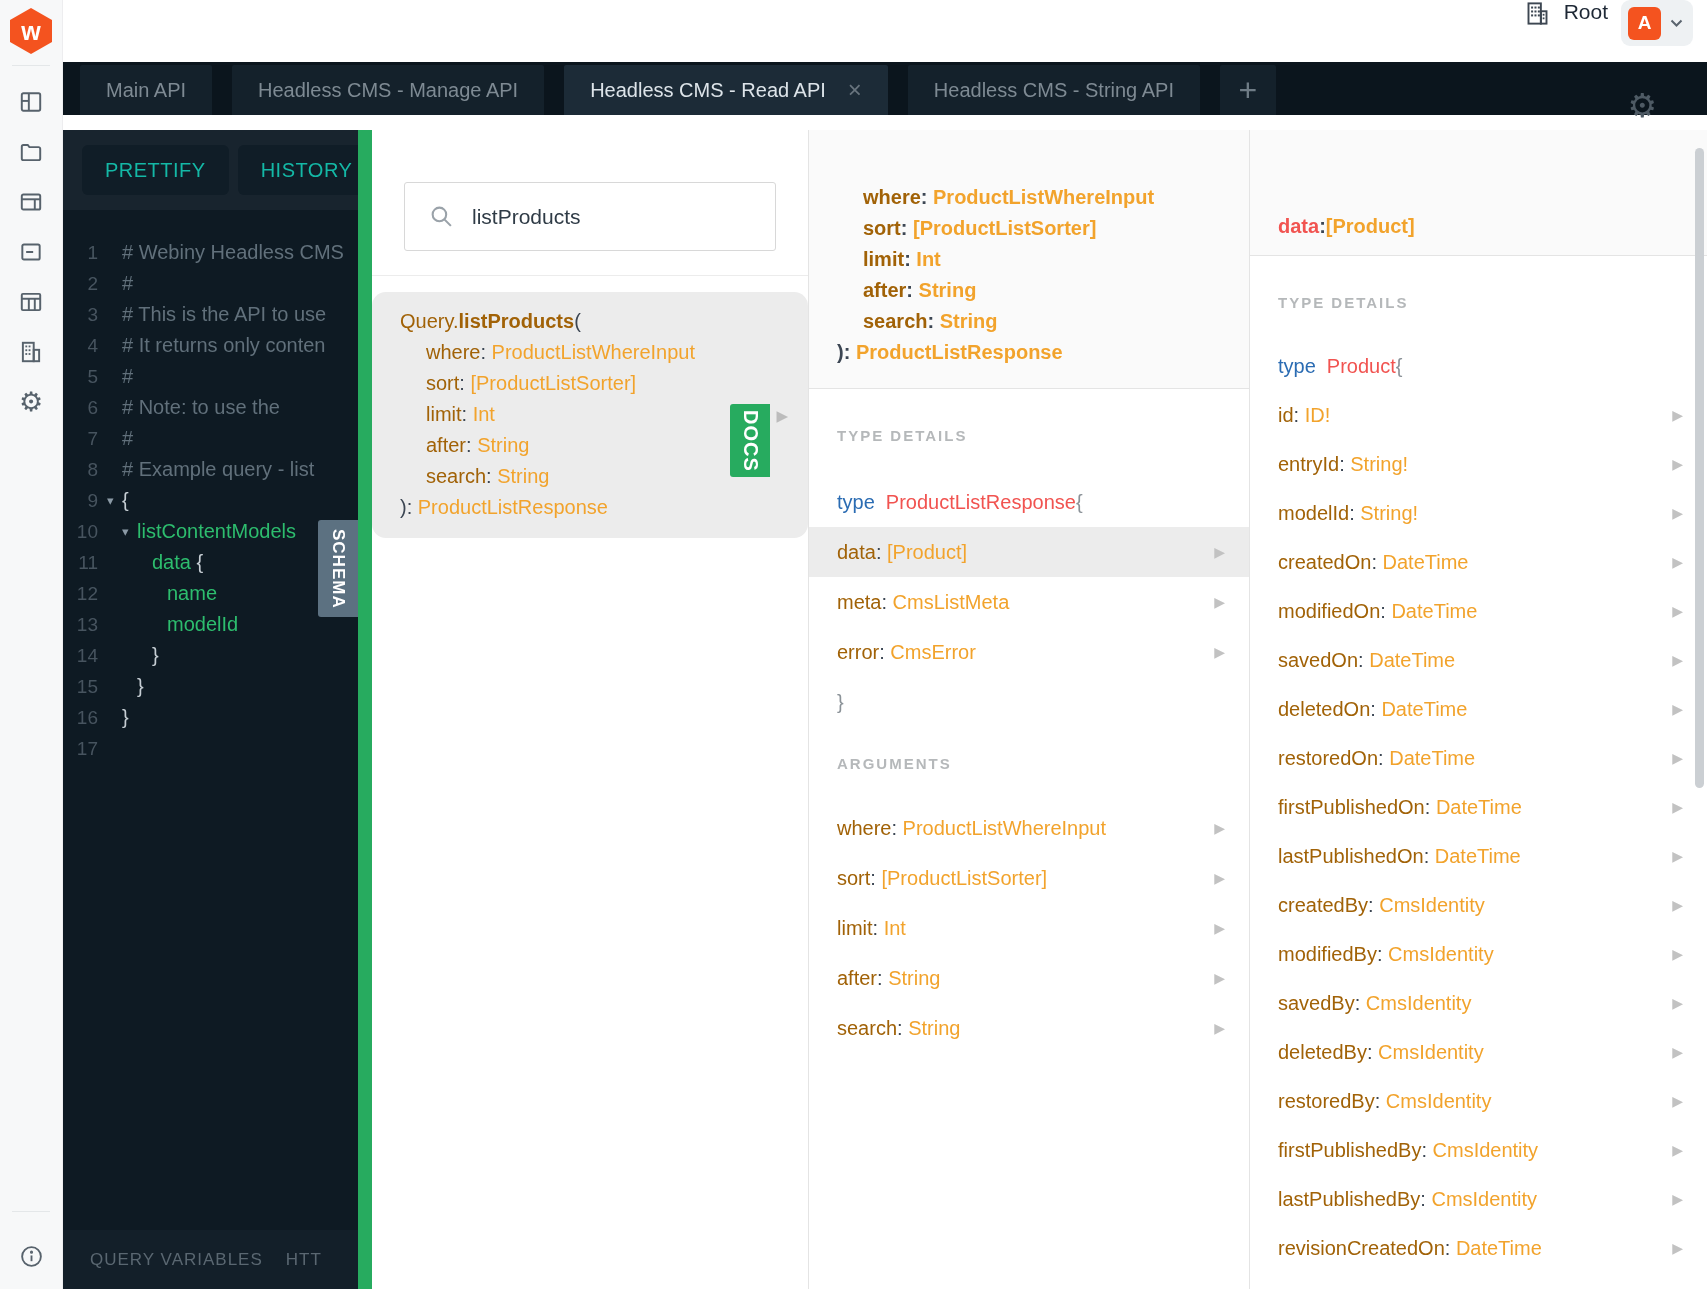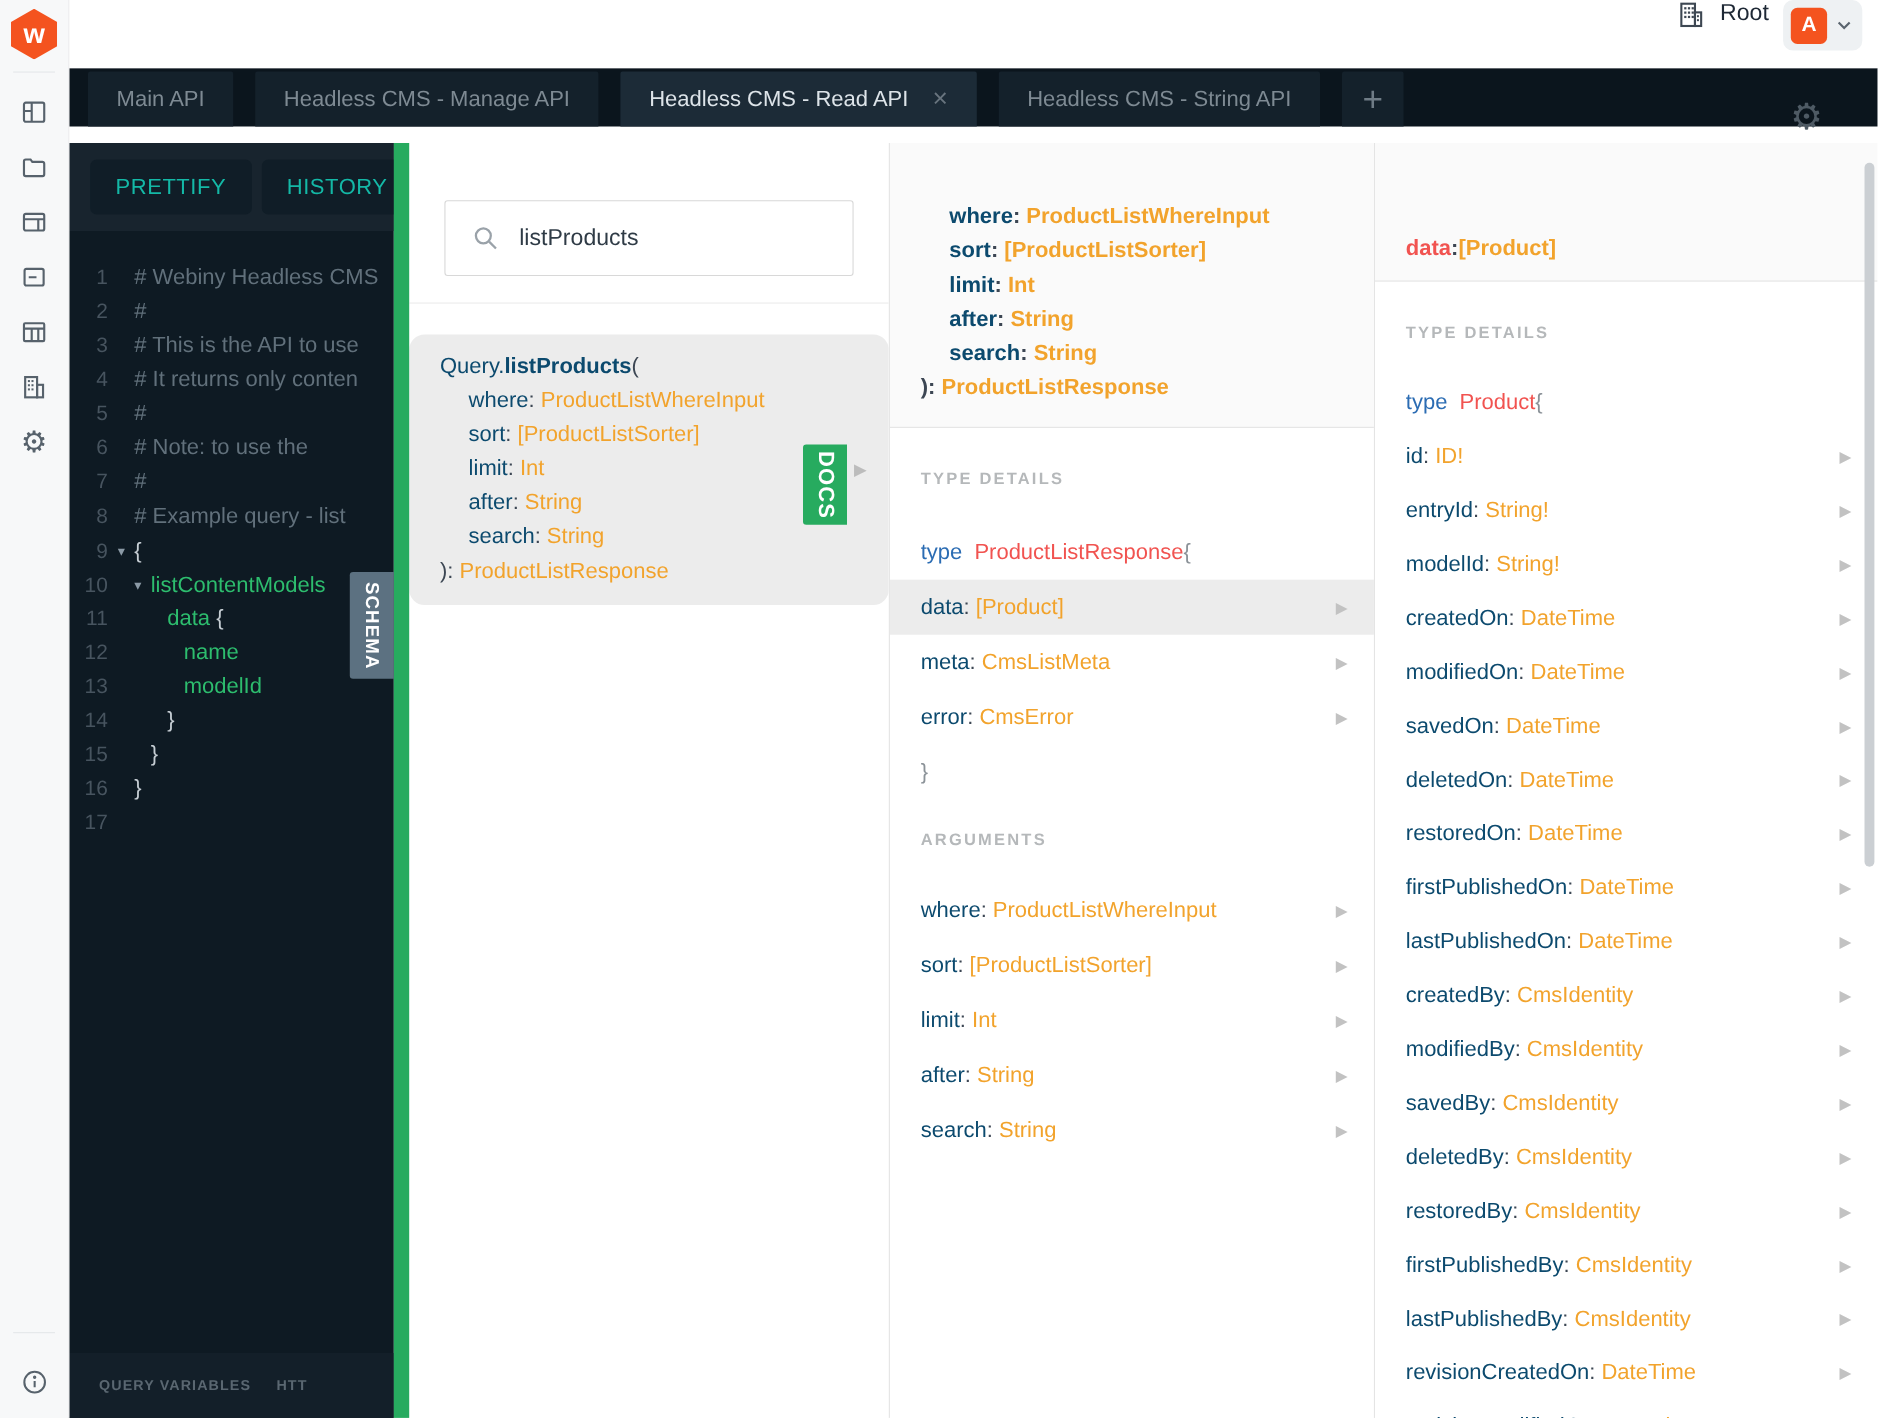--- a/index.html
+++ b/index.html
@@ -37,45 +37,45 @@
   .ed-btn{height:50px;padding:0 23px;background:#101d27;border:none;border-radius:6px;color:#14b8a6;font-family:inherit;font-size:20px;font-weight:normal;letter-spacing:.5px;cursor:pointer;}
   .code{position:absolute;top:80px;left:0;right:0;bottom:59px;padding-top:27px;overflow:hidden;}
   .code-line{height:31px;line-height:31px;white-space:nowrap;}
   .ln{display:inline-block;width:36px;text-align:right;color:#47545f;font-size:19px;}
   .lc{display:inline-block;font-size:20px;white-space:pre;}
   .fold{display:inline-block;width:15px;margin-left:-15px;color:#8b9aa6;font-size:13px;vertical-align:2px;cursor:pointer;}
   .tok-comment{color:#61707b;}
   .tok-field{color:#2dbd6e;}
   .tok-punct{color:#c6ced4;}
   .ed-footer{position:absolute;left:0;right:0;bottom:0;height:59px;background:#131f29;display:flex;align-items:center;gap:23px;padding-left:28px;white-space:nowrap;overflow:hidden;}
-  .ed-footer span{font-size:13px;font-weight:bold;letter-spacing:1px;color:#5a6771;cursor:pointer;}
+  .ed-footer span{font-size:17px;font-weight:normal;letter-spacing:1px;color:#5a6771;cursor:pointer;}
 
   
   .divider-bar{position:absolute;left:358px;top:130px;width:14px;bottom:0;background:#27ab5f;z-index:3;cursor:col-resize;}
   .side-tab{position:absolute;left:-40px;width:40px;writing-mode:vertical-rl;display:flex;align-items:center;justify-content:center;color:#fff;font-weight:bold;font-size:17px;letter-spacing:1px;border-radius:3px 0 0 3px;cursor:pointer;}
   .side-tab.docs{top:274px;height:73px;background:#27ab5f;}
   .side-tab.schema{top:390px;height:97px;background:#5c7181;}
 
   
   .docs{position:absolute;left:372px;top:130px;right:0;bottom:0;background:#fff;z-index:2;font-size:20px;}
   .col{position:absolute;top:0;height:100%;overflow:hidden;}
   .col1{left:0;width:436px;}
   .col2{left:436px;width:440px;border-left:1px solid #e4e4e4;border-right:1px solid #e4e4e4;background:#fff;}
   .col3{left:878px;right:0;}
 
   .search-wrap{padding:52px 32px 24px;border-bottom:1px solid #ececec;}
   .search-box{height:67px;border:1px solid #d8d8d8;border-radius:3px;display:flex;align-items:center;padding:0 24px;gap:16px;background:#fff;}
   .search-box input{border:none;outline:none;flex:1;font-family:inherit;font-size:21px;color:#2f3b46;background:transparent;}
 
-  .sel-block{margin-top:28px;background:#ececec;padding:14px 0 15px 28px;position:relative;line-height:31px;cursor:pointer;border-radius:14px;}
+  .sel-block{margin-top:16px;background:#ececec;padding:14px 0 15px 28px;position:relative;line-height:31px;cursor:pointer;border-radius:14px;}
   .sig-arg{padding-left:26px;}
   .sig-block{background:#fafafa;border-bottom:1px solid #e4e4e4;padding:52px 0 20px 28px;font-weight:bold;line-height:31px;}
   .block-arrow{position:absolute;right:20px;top:50%;transform:translateY(-50%);color:#bcbcbc;font-size:15px;}
 
-  .fname{color:#0c4a6e;}
+  .fname{color:#a16207;}
   .ftype{color:#f2a32c;}
   .tname{color:#f15350;}
   .kw{color:#2b6cb3;margin-right:11px;}
   .colon{color:#3c4653;}
   .brace{color:#8b9298;margin-left:11px;}
   .b{font-weight:bold;}
 
   .section-heading{margin:36px 0 0 28px;font-size:15px;font-weight:bold;color:#b5b8ba;letter-spacing:2px;height:22px;line-height:22px;}
   .type-decl{margin-top:30px;padding-left:28px;height:50px;line-height:50px;}
   .type-decl .brace{margin-left:0;}

